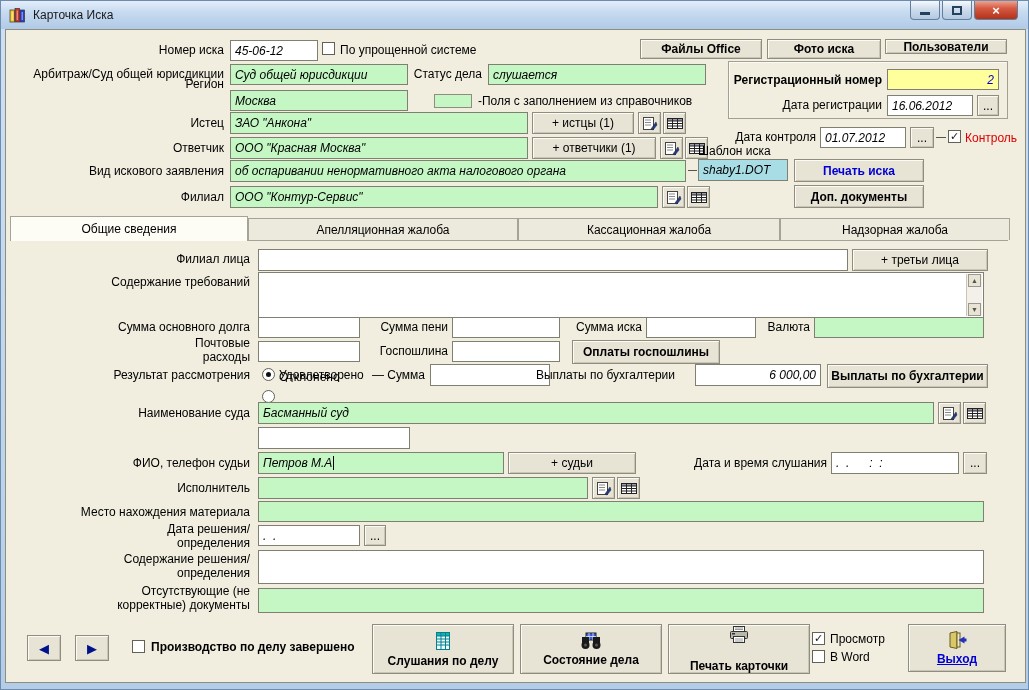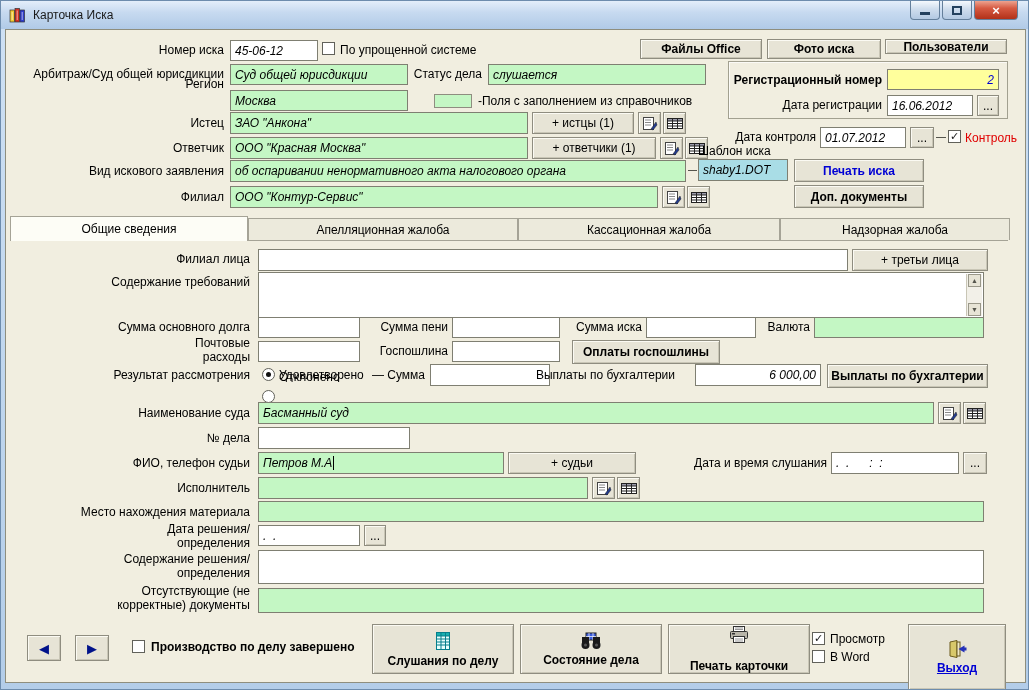--- a/index.html
+++ b/index.html
@@ -240,21 +240,20 @@
       <svg width="16" height="15" viewBox="0 0 16 15">
           <rect x="0.5" y="2.5" width="15" height="10" fill="#fff" stroke="#222"></rect>
           <rect x="0.5" y="2.5" width="15" height="2.5" fill="#99a" stroke="#222"></rect>
           <line x1="0.5" y1="7.5" x2="15.5" y2="7.5" stroke="#222"></line>
           <line x1="0.5" y1="10" x2="15.5" y2="10" stroke="#222"></line>
           <line x1="5.5" y1="2.5" x2="5.5" y2="12.5" stroke="#222"></line>
           <line x1="10.5" y1="2.5" x2="10.5" y2="12.5" stroke="#222"></line>
         </svg>
     </div>
 
-    <div class="lbl" style="left:16px;top:401px;width:228px;">№ дела</div>
     <div class="fld" style="left:252px;top:397px;width:152px;height:22px;"><span></span></div>
 
     <div class="lbl" style="left:16px;top:426px;width:228px;">ФИО, телефон судьи</div>
     <div class="fld green" style="left:252px;top:422px;width:246px;height:22px;"><span>Петров М.А</span><span class="caret"></span></div>
     <div class="btn" style="left:502px;top:422px;width:128px;height:22px;">+ судьи</div>
     <div class="lbl" style="left:666px;top:426px;width:155px;">Дата и время слушания</div>
     <div class="fld" style="left:825px;top:422px;width:128px;height:22px;"><span>.  .      :  :</span></div>
     <div class="btn" style="left:957px;top:422px;width:24px;height:22px;">...</div>
 
     <div class="lbl" style="left:16px;top:451px;width:228px;">Исполнитель</div>
@@ -340,21 +339,21 @@
           <line x1="7" y1="15" x2="15" y2="15" stroke="#999"></line>
         </svg>
       <span>Печать карточки</span>
     </div>
 
     <div class="chk" style="left:806px;top:602px;">✓</div>
     <div class="lbll" style="left:824px;top:602px;">Просмотр</div>
     <div class="chk" style="left:806px;top:620px;"></div>
     <div class="lbll" style="left:824px;top:620px;">В Word</div>
 
-    <div class="btn bigbtn" style="left:902px;top:594px;width:98px;height:66px;">
+    <div class="btn bigbtn" style="left:902px;top:594px;width:98px;height:48px;">
       <svg width="20" height="18" viewBox="0 0 20 18">
           <path d="M3 2 L10 0.5 L10 17.5 L3 16 Z" fill="#d8c86a" stroke="#6b5b1c"></path>
           <rect x="10" y="2" width="3" height="14" fill="#efe8c8" stroke="#6b5b1c"></rect>
           <path d="M11.5 9 L17.5 5.5 L17.5 12.5 Z" fill="#2431b8"></path>
           <rect x="17" y="7.5" width="2.5" height="3" fill="#2431b8"></rect>
         </svg>
       <span class="underline" style="color:#0000d4;">Выход</span>
     </div>
 
   </div>

